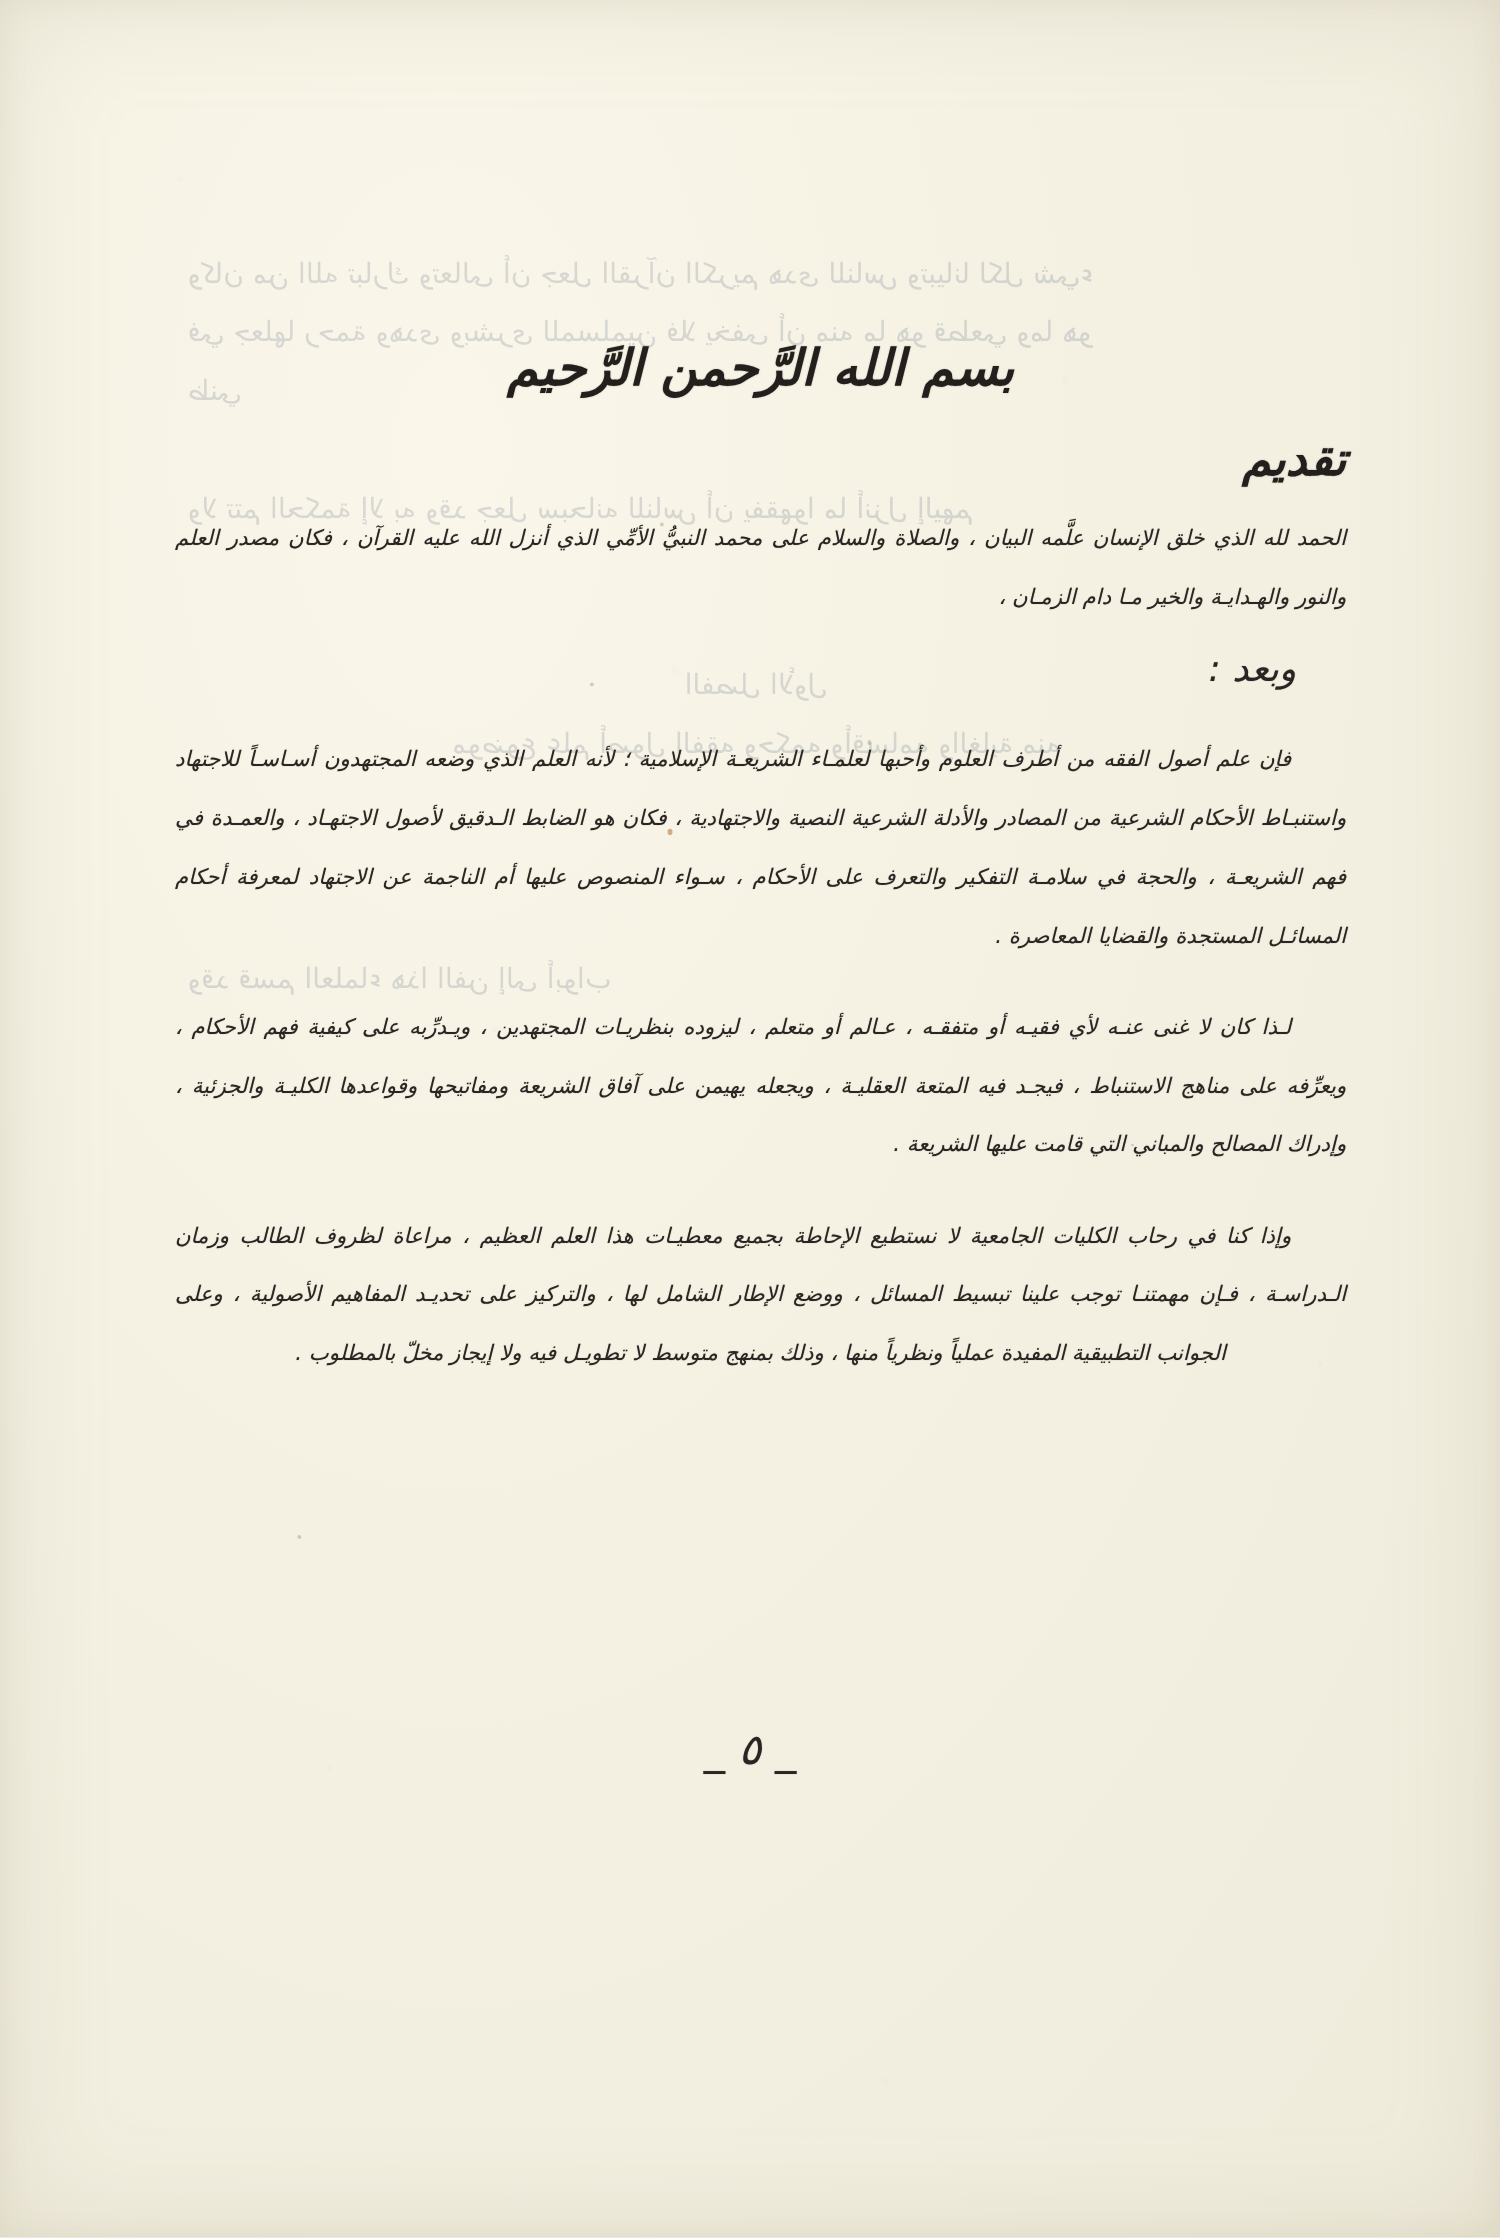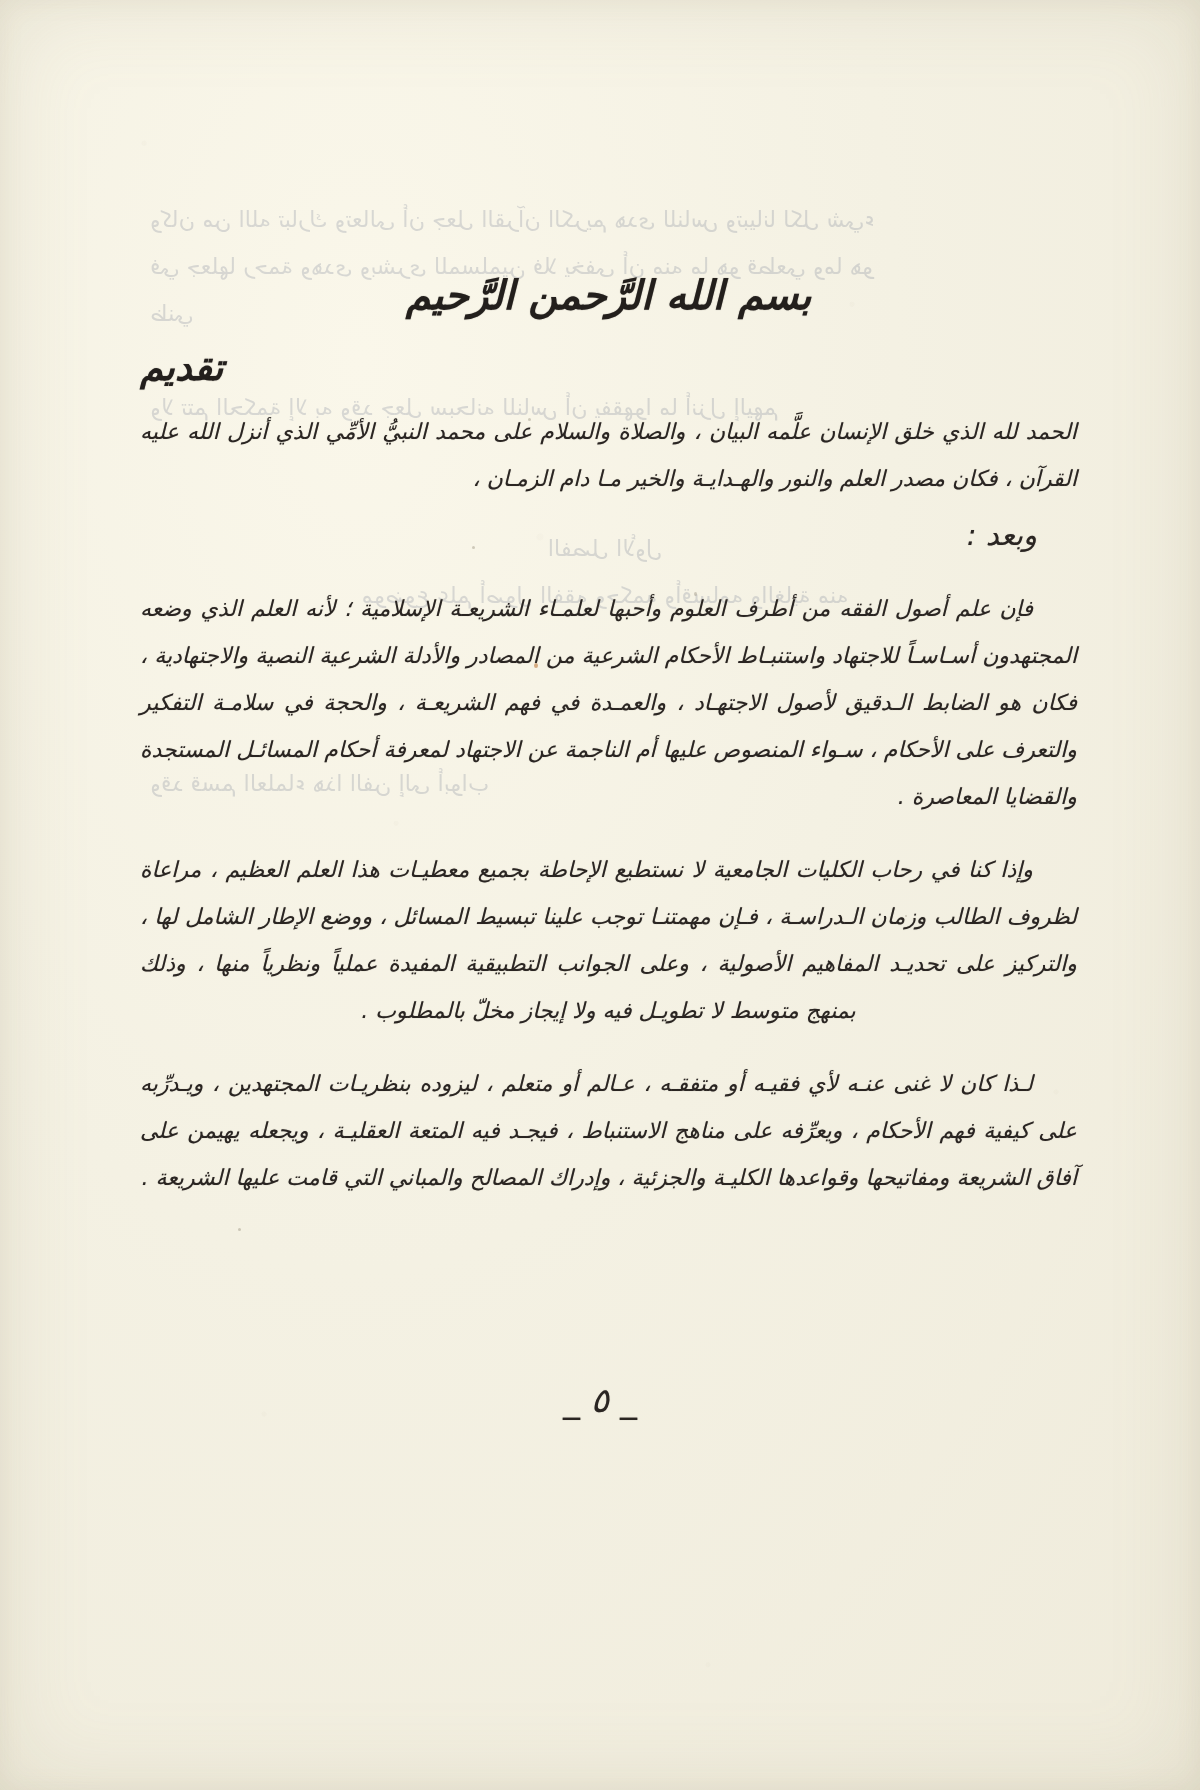--- a/index.html
+++ b/index.html
@@ -99,34 +99,34 @@
     font-size: 40px;
     font-weight: 700;
     color: #231f1c;
     letter-spacing: 0px;
     margin: 0 0 22px 0;
     line-height: 1.35;
     text-shadow: 0 0 1.1px rgba(35,31,28,.45);
   }
 
   .heading-title {
-    text-align: left;
+    text-align: right;
     font-family: "DejaVu Sans", sans-serif;
     font-size: 37px;
     font-weight: 700;
     color: #231f1c;
     margin: 6px 0 16px 0;
     line-height: 1.3;
     text-shadow: 0 0 1.1px rgba(35,31,28,.45);
   }
 
   p.body-par {
     margin: 0 0 26px 0;
     font-family: "DejaVu Sans", sans-serif;
-    font-size: 22px;
+    font-size: 17px;
     line-height: 47px;
     color: #2a2522;
     text-align: justify;
     text-align-last: right;
     direction: rtl;
     text-shadow: 0 0 .9px rgba(42,37,34,.40);
   }
 
   p.body-par.first-par {
     margin-bottom: 10px;
@@ -206,23 +206,23 @@
       <h1 class="heading-basmala">بسم الله الرَّحمن الرَّحيم</h1>
 
       <h2 class="heading-title">تقديم</h2>
 
       <p class="body-par first-par">الحمد لله الذي خلق الإنسان علَّمه البيان ، والصلاة والسلام على محمد النبيُّ الأمِّي الذي أنزل الله عليه القرآن ، فكان مصدر العلم والنور والهـدايـة والخير مـا دام الزمـان ،</p>
 
       <p class="line-right">وبعد :</p>
 
       <p class="body-par indent-par">فإن علم أصول الفقه من أطرف العلوم وأحبها لعلمـاء الشريعـة الإسلامية ؛ لأنه العلم الذي وضعه المجتهدون أسـاسـاً للاجتهاد واستنبـاط الأحكام الشرعية من المصادر والأدلة الشرعية النصية والاجتهادية ، فكان هو الضابط الـدقيق لأصول الاجتهـاد ، والعمـدة في فهم الشريعـة ، والحجة في سلامـة التفكير والتعرف على الأحكام ، سـواء المنصوص عليها أم الناجمة عن الاجتهاد لمعرفة أحكام المسائـل المستجدة والقضايا المعاصرة .</p>
 
+      <p class="body-par indent-par">لـذا كان لا غنى عنـه لأي فقيـه أو متفقـه ، عـالم أو متعلم ، ليزوده بنظريـات المجتهدين ، ويـدرِّبه على كيفية فهم الأحكام ، ويعرِّفه على مناهج الاستنباط ، فيجـد فيه المتعة العقليـة ، ويجعله يهيمن على آفاق الشريعة ومفاتيحها وقواعدها الكليـة والجزئية ، وإدراك المصالح والمباني التي قامت عليها الشريعة .</p>
+
       <p class="body-par indent-par center-last">وإذا كنا في رحاب الكليات الجامعية لا نستطيع الإحاطة بجميع معطيـات هذا العلم العظيم ، مراعاة لظروف الطالب وزمان الـدراسـة ، فـإن مهمتنـا توجب علينا تبسيط المسائل ، ووضع الإطار الشامل لها ، والتركيز على تحديـد المفاهيم الأصولية ، وعلى الجوانب التطبيقية المفيدة عملياً ونظرياً منها ، وذلك بمنهج متوسط لا تطويـل فيه ولا إيجاز مخلّ بالمطلوب .</p>
-
-      <p class="body-par indent-par">لـذا كان لا غنى عنـه لأي فقيـه أو متفقـه ، عـالم أو متعلم ، ليزوده بنظريـات المجتهدين ، ويـدرِّبه على كيفية فهم الأحكام ، ويعرِّفه على مناهج الاستنباط ، فيجـد فيه المتعة العقليـة ، ويجعله يهيمن على آفاق الشريعة ومفاتيحها وقواعدها الكليـة والجزئية ، وإدراك المصالح والمباني التي قامت عليها الشريعة .</p>
 
     </div>
 
     <div id="page-folio">_ ٥ _</div>
   </div>
 
   <div class="speck" style="top:418px;left:528px;width:3px;height:3px;"></div>
   <div class="speck" style="top:432px;left:742px;width:2px;height:2px;"></div>
   <div class="speck" style="top:546px;left:472px;width:3px;height:3px;"></div>
   <div class="speck speck-orange" style="top:663px;left:534px;width:4px;height:5px;"></div>

